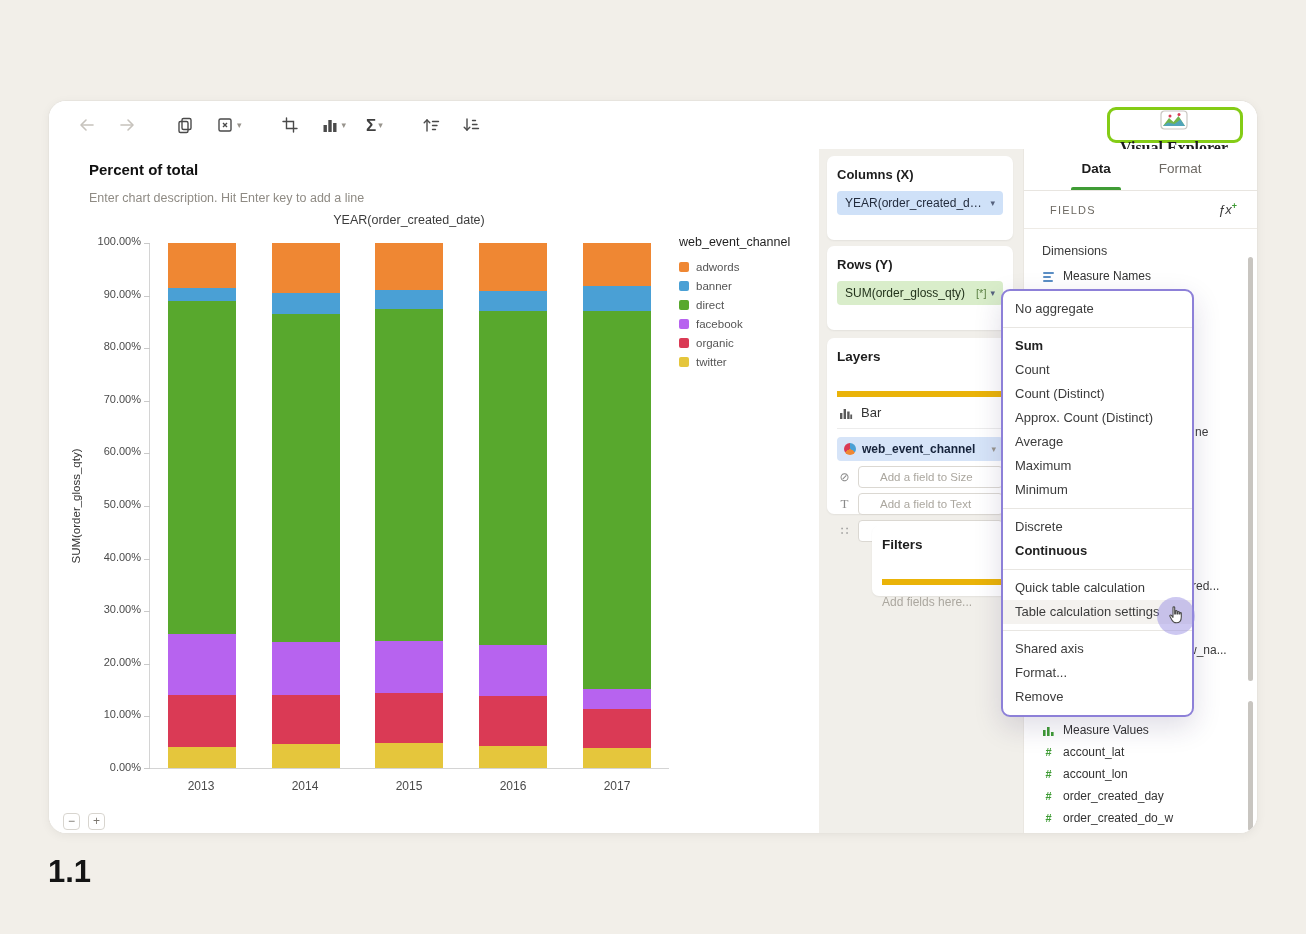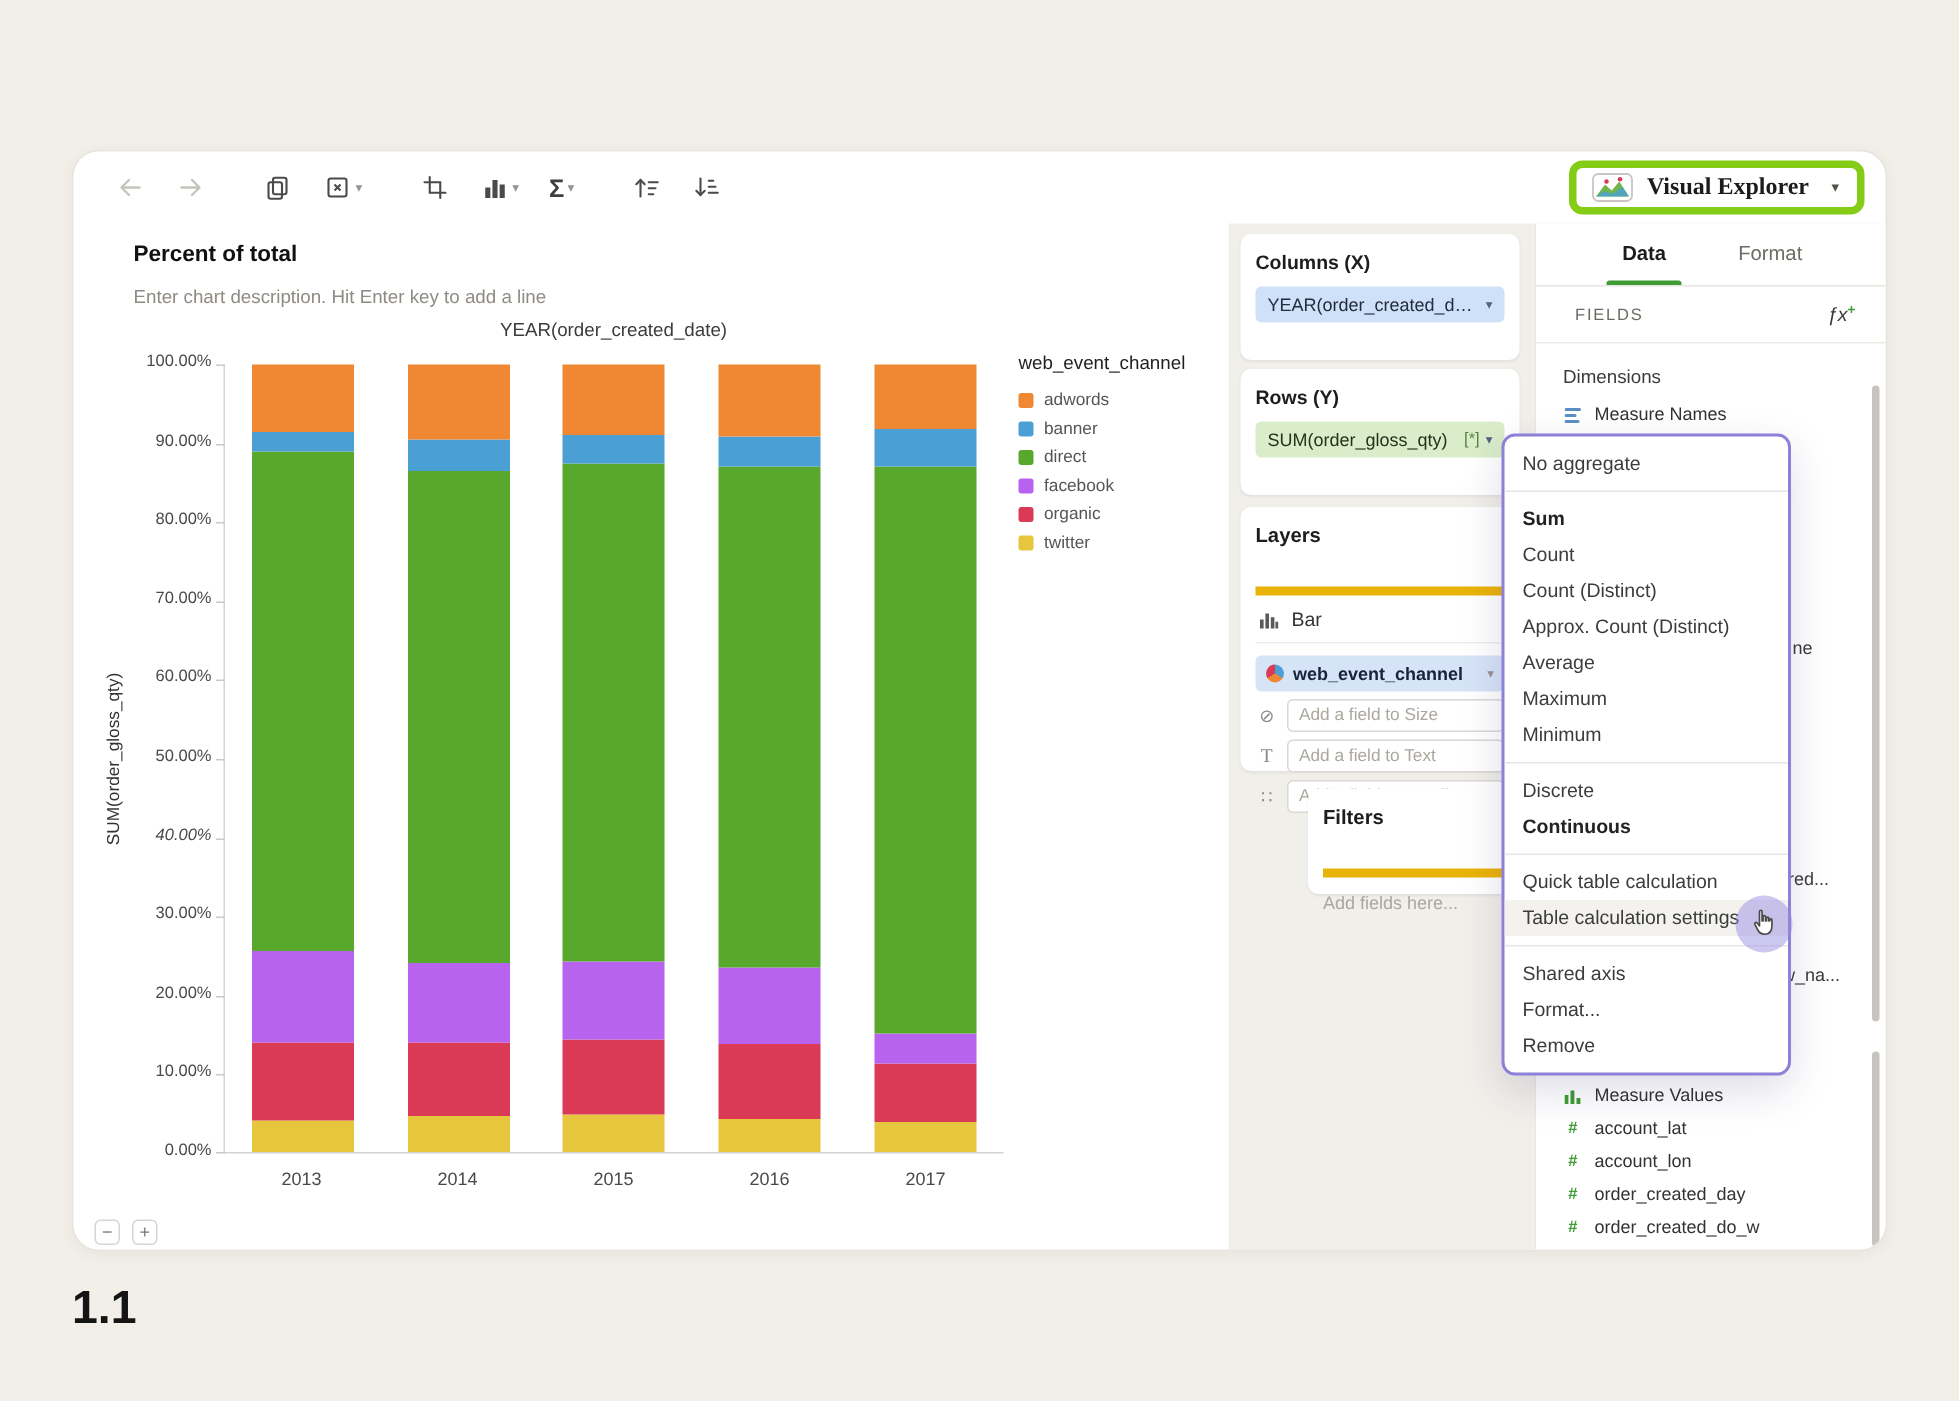--- a/index.html
+++ b/index.html
@@ -22,21 +22,21 @@
 
   
   .toolbar { position:absolute; left:0; top:0; right:0; height:48px; display:flex; align-items:center; padding:0 14px 0 24px; background:#fff; }
   .tb-btn { display:flex; align-items:center; justify-content:center; height:30px; padding:0 4px; border-radius:6px; cursor:pointer; }
   .tb-group { display:flex; align-items:center; gap:12px; }
   .tb-sp { width:30px; }
   .caret { font-size:9px; color:#98948d; margin-left:2px; }
   .sigma { font-size:17px; font-weight:700; color:#3f3f3f; line-height:1; }
   .ve-button {
     margin-left:auto; display:flex; align-items:center; gap:9px; height:36px; padding:0 12px 0 10px;
-    border:5px solid #84cc16; border-radius:9px; background:#fff; cursor:pointer;
+    border:3px solid #84cc16; border-radius:9px; background:#fff; cursor:pointer;flex-direction:column;
   }
   .ve-name { font-family:"Liberation Serif", serif; font-weight:700; font-size:16px; color:#1c1c1e; }
   .ve-caret { font-size:10px; color:#55524c; margin-left:6px; }
 
   
   .main { position:absolute; left:0; top:48px; right:0; bottom:0; }
   .chart-region { position:absolute; left:0; top:0; width:770px; height:686px; background:#fff; }
   .shelf-bg { position:absolute; left:770px; top:0; width:440px; height:686px; background:#f1efea; }
 
   
@@ -79,21 +79,21 @@
   .layers-head { font-size:13.5px; font-weight:700; color:#1d1d1d; padding-bottom:27px; border-bottom:6px solid #eab308; }
   .mark-row { display:flex; align-items:center; gap:8px; padding:8px 2px; font-size:13px; color:#333; border-bottom:1px solid #ececec; cursor:pointer; }
   .layer-field-row { margin-top:8px; height:24px; background:#d6e4f8; border-radius:4px; display:flex; align-items:center; gap:6px; padding:0 7px; cursor:pointer; }
   .layer-field-row .fname { font-size:12px; font-weight:700; color:#16233b; flex:1; overflow:hidden; white-space:nowrap; }
   .chan-dot { width:12px; height:12px; border-radius:50%; flex:0 0 auto;
     background:conic-gradient(#4aa0d5 0 120deg, #ef8733 120deg 240deg, #da3a55 240deg 360deg); }
   .drop-row { display:flex; align-items:center; gap:6px; margin-top:5px; }
   .drop-ico { width:15px; text-align:center; font-size:12px; color:#8a8a8a; flex:0 0 auto; }
   .drop-ico.t { font-family:"Liberation Serif",serif; font-size:13px; }
   .drop-target { flex:1; height:22px; border:1px solid #dbd8d2; border-radius:4px; background:#fff;
-    font-size:11.5px; color:#aba79f; line-height:20px; padding-left:7px; cursor:pointer;
+    font-size:11.5px; color:#aba79f; line-height:20px; padding-left:21px; cursor:pointer;
     overflow:hidden; white-space:nowrap; }
   .filters-ph { margin-top:10px; font-size:12px; color:#aba79f; }
 
   
   .fields-panel { position:absolute; left:974px; top:0; width:236px; height:686px; background:#fff; border-left:1px solid #eae7e1; }
   .tabs { position:absolute; left:0; top:0; width:100%; height:42px; display:flex; justify-content:center; gap:44px; border-bottom:1px solid #e8e5e0; }
   .tab { font-size:13.5px; color:#6e6a64; padding:12px 2px 0; cursor:pointer; position:relative; }
   .tab.active { color:#1c1c1c; font-weight:700; }
   .tab.active:after { content:""; position:absolute; left:-8px; right:-8px; bottom:0; height:3px; background:#3f9c35; border-radius:2px 2px 0 0; }
   .fields-row { position:absolute; left:0; top:42px; width:100%; height:38px; display:flex; align-items:center; padding:0 22px 0 26px; border-bottom:1px solid #eeebe6; }
@@ -250,21 +250,21 @@
       <div class="chart-region">
         <div class="chart-title">Percent of total</div>
         <div class="chart-subtitle">Enter chart description. Hit Enter key to add a line</div>
         <div class="plot-title">YEAR(order_created_date)</div>
         <div class="ylabel-rot">SUM(order_gloss_qty)</div>
         <div id="yticks">
             <div class="ytick" style="top: 518px;">0.00%</div>
             <div class="ytick" style="top: 465.4px;">10.00%</div>
             <div class="ytick" style="top: 412.8px;">20.00%</div>
             <div class="ytick" style="top: 360.2px;">30.00%</div>
-            <div class="ytick" style="top: 307.6px; font-style: italic;">40.00%</div>
+            <div class="ytick" style="top: 307.6px;">40.00%</div>
             <div class="ytick" style="top: 255px;">50.00%</div>
             <div class="ytick" style="top: 202.4px;">60.00%</div>
             <div class="ytick" style="top: 149.8px;">70.00%</div>
             <div class="ytick" style="top: 97.2px;">80.00%</div>
             <div class="ytick" style="top: 44.6px;">90.00%</div>
             <div class="ytick" style="top: -8px;">100.00%</div>
           </div>
         <div id="plot">
           <div id="bars">
               <div class="bar-slot">

